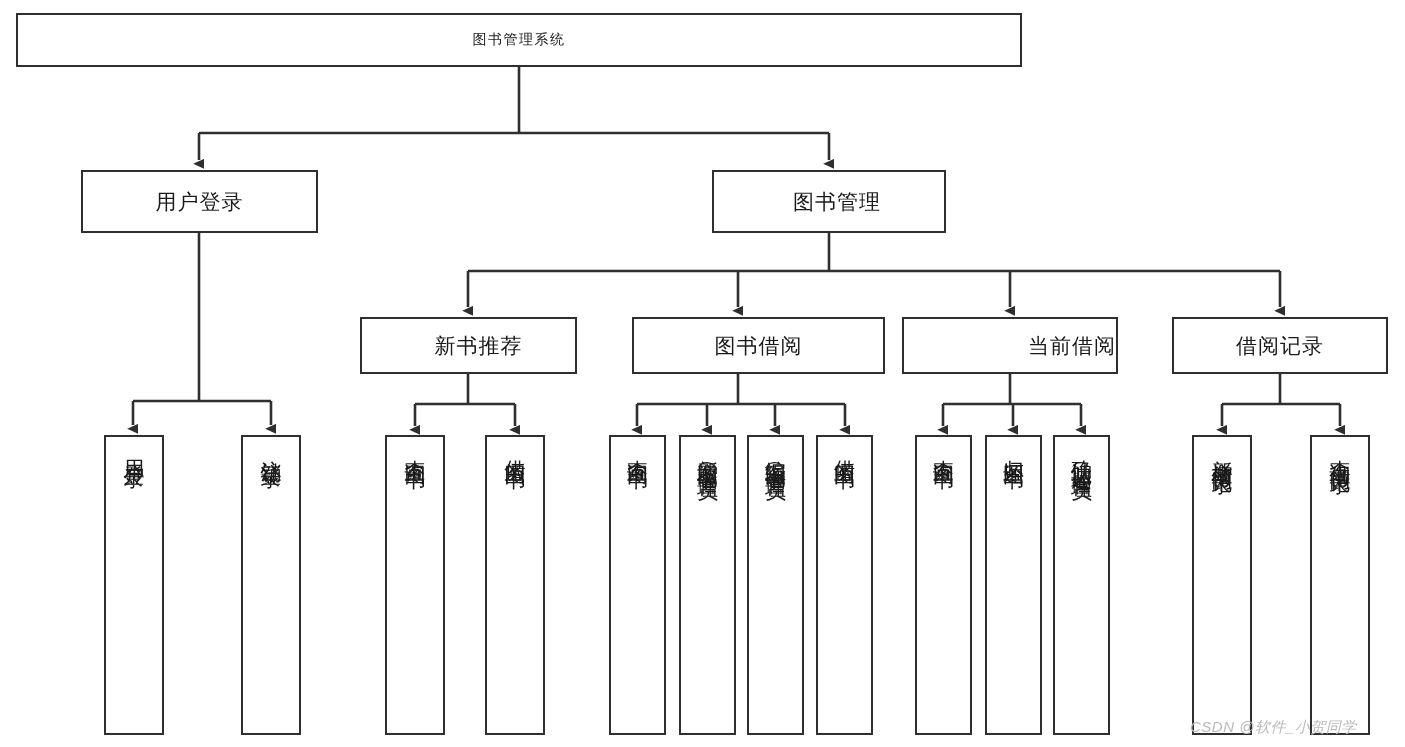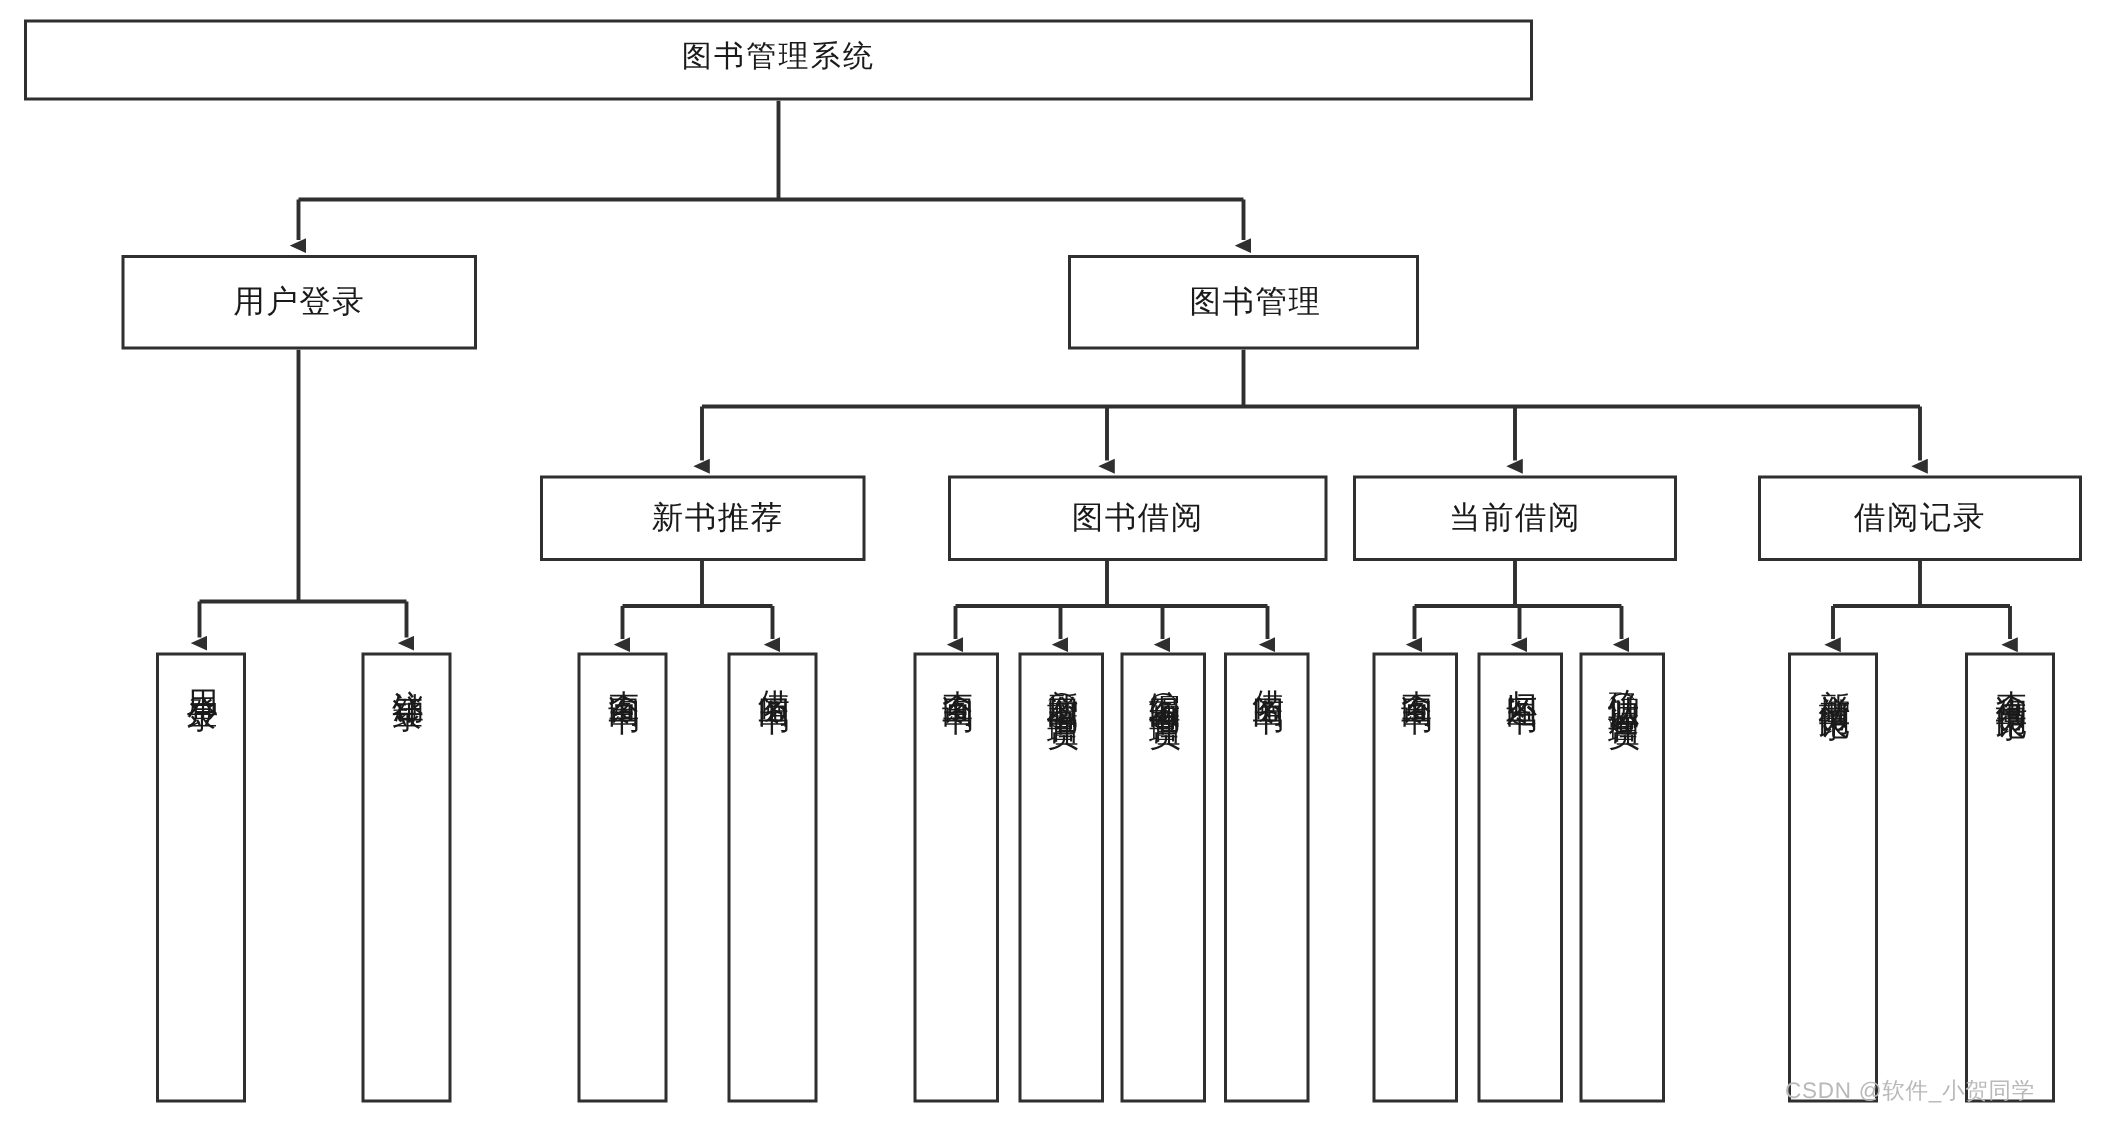--- a/index.html
+++ b/index.html
@@ -37,23 +37,22 @@
     display: block;
     text-align: center;
     white-space: nowrap;
   }
   .node.horiz .label {
     font-size: 21px;
     line-height: 1.1;
     letter-spacing: 1px;
   }
   .node.root .label {
-    font-size: 20px;
+    font-size: 14px;
     letter-spacing: 1.5px;
-    font-family: Liberation Mono, monospace;
   }
   
   .node.vert {
     align-items: flex-start;
     justify-content: center;
     padding-top: 6px;
   }
   .node.vert .label {
     writing-mode: vertical-rl;
     text-orientation: upright;
@@ -63,20 +62,21 @@
     white-space: nowrap;
   }
   #watermark {
     position: absolute;
     left: 1190px;
     top: 718px;
     font-size: 15px;
     color: #b9b9b9;
     white-space: nowrap;
     letter-spacing: 0.5px;
+    font-style: italic;
   }
 </style>
 </head>
 <body>
 
 <div id="canvas">
 
   <svg id="wires" viewBox="0 0 1405 747" xmlns="http://www.w3.org/2000/svg">
     <defs>
       <marker id="arrow" markerWidth="10" markerHeight="11" refX="1.2" refY="5.2" orient="auto" markerUnits="userSpaceOnUse">
@@ -139,21 +139,21 @@
   <div class="node horiz" style="left: 712px; top: 170px; width: 234px; height: 63px; padding-left: 16px;">
     <span class="label">图书管理</span>
   </div>
 
   <div class="node horiz" style="left: 360px; top: 317px; width: 217px; height: 57px; padding-left: 20px;">
     <span class="label">新书推荐</span>
   </div>
   <div class="node horiz" style="left: 632px; top: 317px; width: 253px; height: 57px;">
     <span class="label">图书借阅</span>
   </div>
-  <div class="node horiz" style="left: 902px; top: 317px; width: 216px; height: 57px;">
+  <div class="node horiz" style="left: 902px; top: 317px; width: 216px; height: 57px; justify-content: flex-end;">
     <span class="label">当前借阅</span>
   </div>
   <div class="node horiz" style="left: 1172px; top: 317px; width: 216px; height: 57px;">
     <span class="label">借阅记录</span>
   </div>
 
   <div class="node vert" style="left: 104px; top: 435px; width: 60px; height: 300px;">
     <span class="label">用户登录</span>
   </div>
   <div class="node vert" style="left: 241px; top: 435px; width: 60px; height: 300px;">

